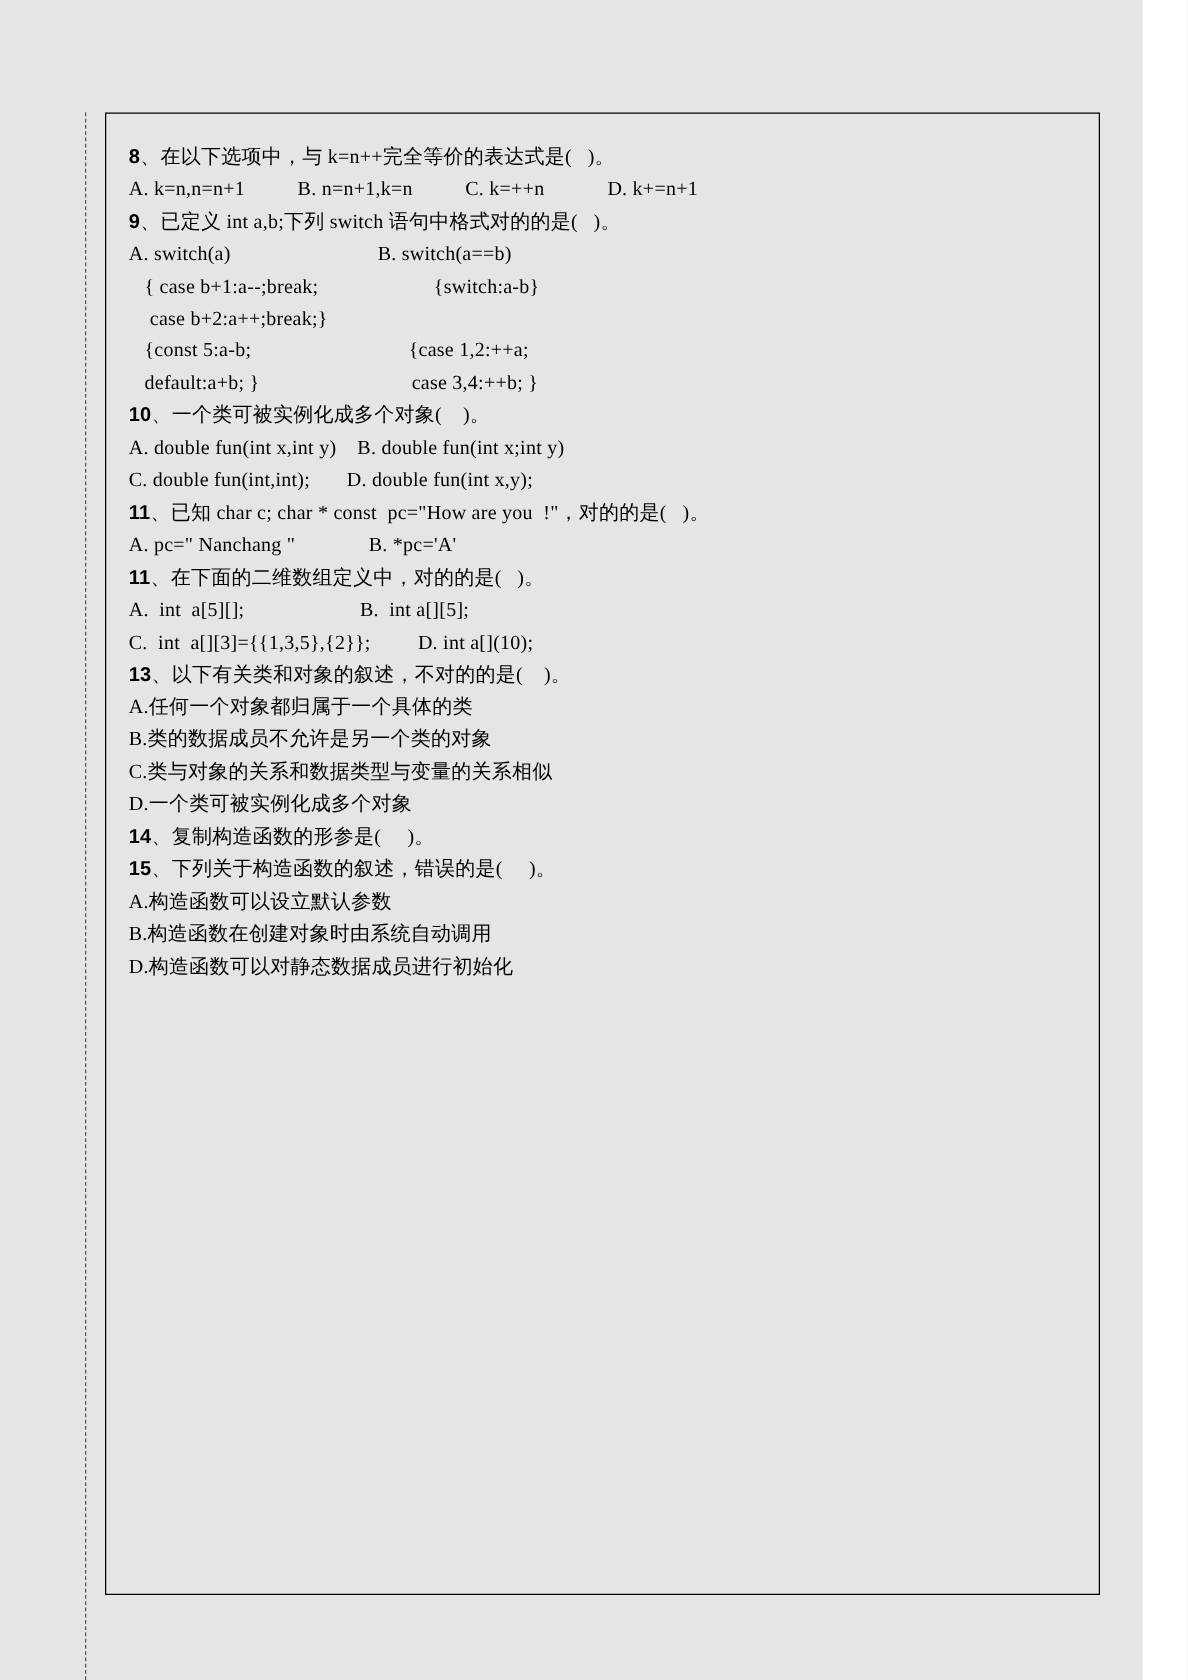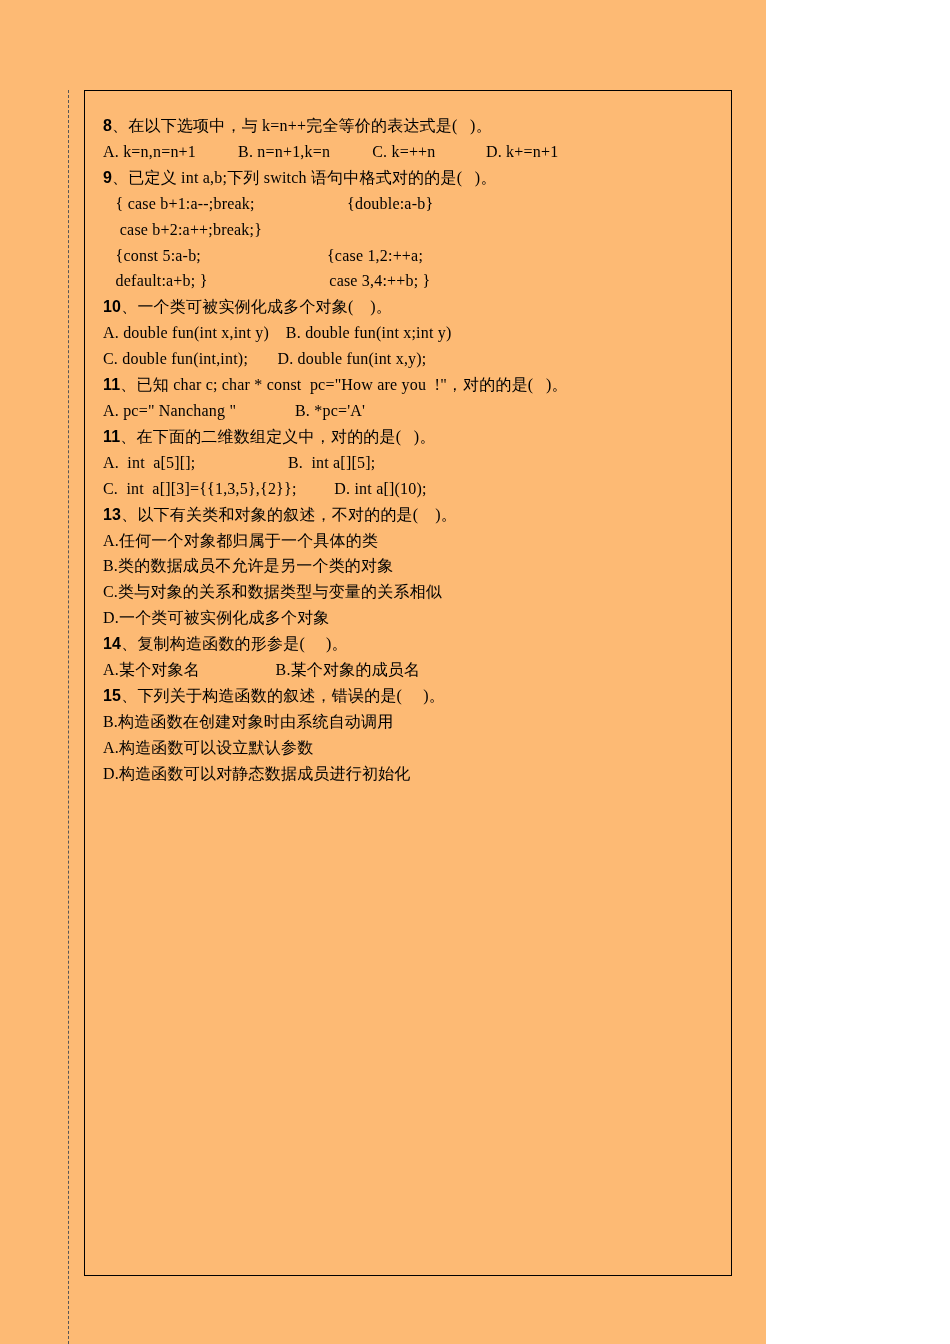--- a/index.html
+++ b/index.html
@@ -3,23 +3,23 @@
 <meta charset="utf-8">
 <style>
 html, body {
   margin: 0;
   padding: 0;
   background: #fff;
   width: 950px;
 }
 .page-wrap {
   position: relative;
-  width: 766px;
+  width: 914px;
   height: 1344px;
-  background: #fdba74;
+  background: #e5e5e5;
 }
 .dashed-margin {
   position: absolute;
   left: 68px;
   top: 90px;
   bottom: 0;
   border-left: 1.5px dashed #555;
 }
 .content-frame {
   position: absolute;
@@ -50,21 +50,22 @@
 <body>
 
 <div class="page-wrap">
   <div class="dashed-margin"></div>
   <div class="content-frame text">
 
     <div class="row"><span class="bold">8</span><span>、在以下选项中，与 k=n++完全等价的表达式是(   )。</span></div>
     <div class="row"><span>A. k=n,n=n+1</span>          <span>B. n=n+1,k=n</span>          <span>C. k=++n</span>            <span>D. k+=n+1</span></div>
 
     <div class="row"><span class="bold">9</span><span>、已定义 int a,b;下列 switch 语句中格式对的的是(   )。</span></div>
-    <div class="row"><span>   { case b+1:a--;break;</span>                      <span>{double:a-b}</span></div>
+    <div class="row"><span>A. switch(a)</span>                            <span>B. switch(a==b)</span></div>
+    <div class="row"><span>   { case b+1:a--;break;</span>                      <span>{switch:a-b}</span></div>
     <div class="row"><span>    case b+2:a++;break;}</span></div>
     <div class="row"><span>   {const 5:a-b;</span>                              <span>{case 1,2:++a;</span></div>
     <div class="row"><span>   default:a+b; }</span>                            <span> case 3,4:++b; }</span></div>
 
     <div class="row"><span class="bold">10</span><span>、一个类可被实例化成多个对象(    )。</span></div>
     <div class="row">A. double fun(int x,int y)    B. double fun(int x;int y)</div>
     <div class="row">C. double fun(int,int);       D. double fun(int x,y);</div>
 
     <div class="row"><span class="bold">11</span><span>、已知 char c; char * const  pc="How are you  !"，对的的是(   )。</span></div>
     <div class="row">A. pc=" Nanchang "              B. *pc='A'</div>
@@ -73,21 +74,20 @@
     <div class="row">A.  int  a[5][];                      B.  int a[][5];</div>
     <div class="row">C.  int  a[][3]={{1,3,5},{2}};         D. int a[](10);</div>
 
     <div class="row"><span class="bold">13</span><span>、以下有关类和对象的叙述，不对的的是(    )。</span></div>
     <div class="row">A.任何一个对象都归属于一个具体的类</div>
     <div class="row">B.类的数据成员不允许是另一个类的对象</div>
     <div class="row">C.类与对象的关系和数据类型与变量的关系相似</div>
     <div class="row">D.一个类可被实例化成多个对象</div>
 
     <div class="row"><span class="bold">14</span><span>、复制构造函数的形参是(     )。</span></div>
-    <div class="row">A.某个对象名                  B.某个对象的成员名</div>
 
     <div class="row"><span class="bold">15</span><span>、下列关于构造函数的叙述，错误的是(     )。</span></div>
+    <div class="row">A.构造函数可以设立默认参数</div>
     <div class="row">B.构造函数在创建对象时由系统自动调用</div>
-    <div class="row">A.构造函数可以设立默认参数</div>
     <div class="row">D.构造函数可以对静态数据成员进行初始化</div>
 
   </div>
 </div>
 
 </body></html>

